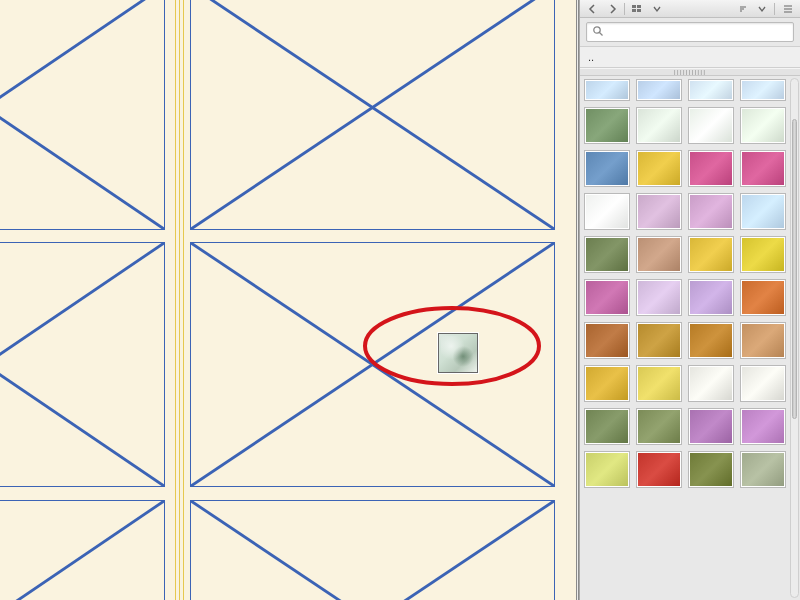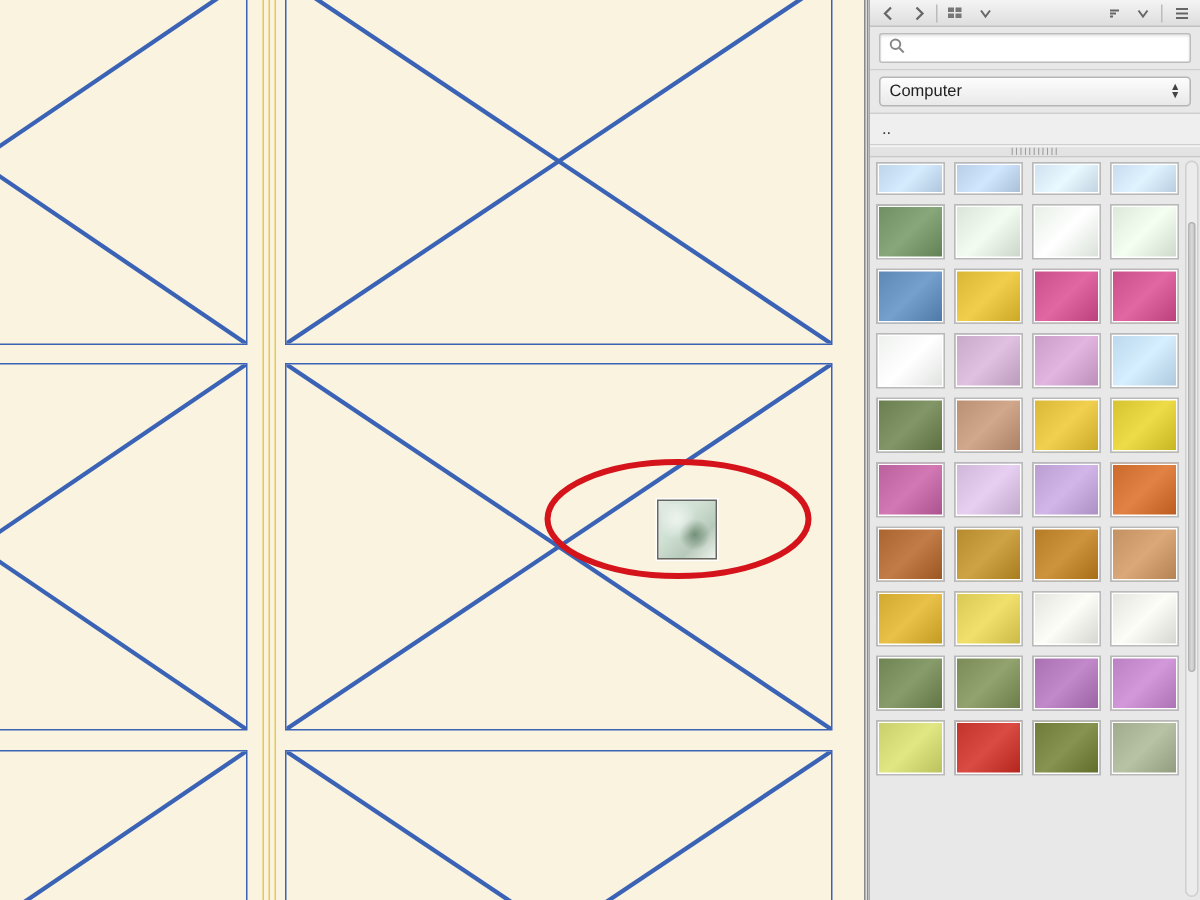--- a/index.html
+++ b/index.html
@@ -150,29 +150,20 @@
         <span class="sicon">
           <svg width="12" height="12" viewBox="0 0 12 12">
               <circle cx="5" cy="5" r="3.2" fill="none" stroke="#888" stroke-width="1.3"></circle>
               <line x1="7.5" y1="7.5" x2="10.5" y2="10.5" stroke="#888" stroke-width="1.3"></line>
             </svg>
         </span>
         <input class="search-input" type="text" placeholder="" style="">
       </div>
     </div>
 
-    <div class="dropdown-row">
-      <div class="dropdown">
-        <span>Computer</span>
-        <span class="arrows">
-          <span>▲</span>
-            <span>▼</span>
-        </span>
-      </div>
-    </div>
 
     <div class="path-row">
       <span>..</span>
     </div>
 
     <div class="drag-handle">
         <span>IIIIIIIIIII</span>
       </div>
 
     <div class="thumb-scroll">

